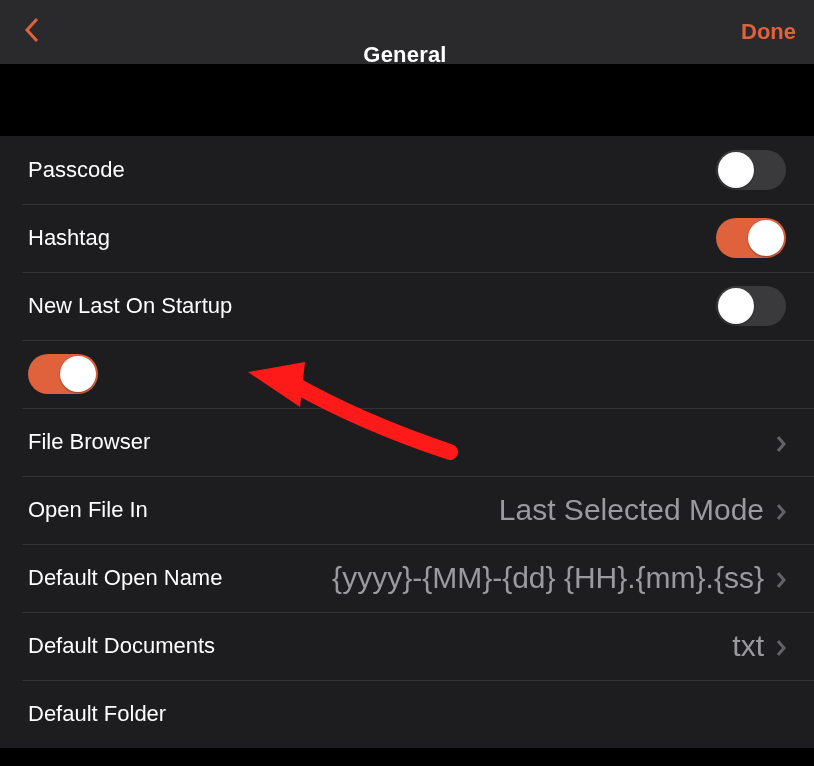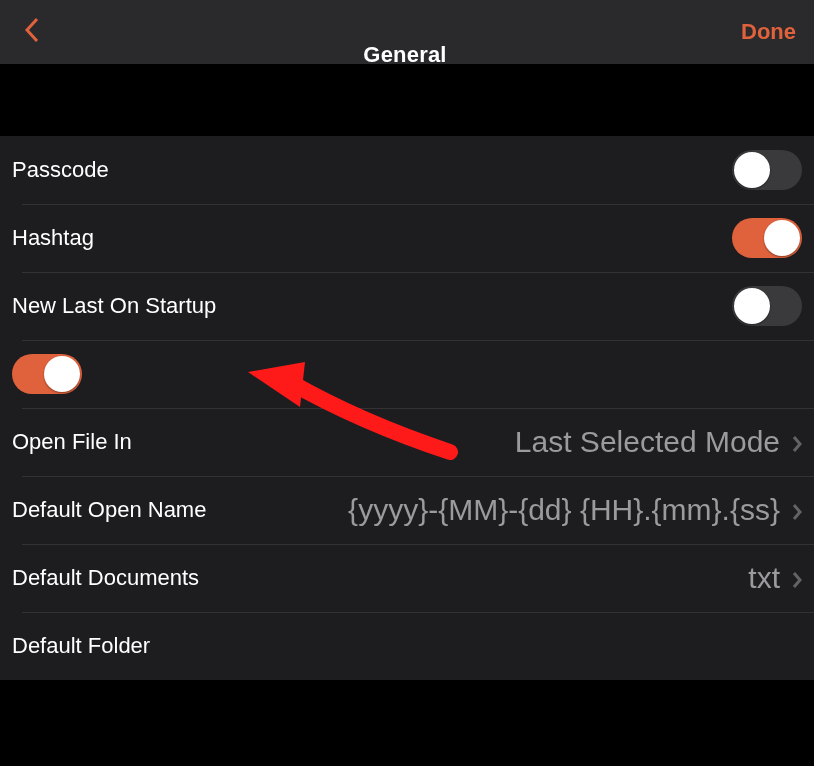--- a/index.html
+++ b/index.html
@@ -61,21 +61,21 @@
   .gap{height:72px;background:var(--bg);}
 
   
   .list{
     background:var(--row);
   }
   .row{
     display:flex;
     align-items:center;
     justify-content:space-between;
-    padding:0 12px;
+    padding:0 28px;
     height:68px;
     position:relative;
     font-size:22px;
   }
   .row+.row::before{
     content:"";
     position:absolute;
     left:22px;right:0;top:0;height:1px;
     background:var(--sep);
   }
@@ -172,20 +172,31 @@
   </div>
 
   <div class="row">
     <div class="right">
       <div class="switch on">
           <div class="knob"></div>
         </div>
     </div>
   </div>
 
+  <div class="row">
+    <span class="label">File Browser</span>
+    <div class="right">
+      <span class="value"></span>
+      <span class="chevron">
+        <svg width="10" height="18" viewBox="0 0 10 18">
+            <polyline points="2,2 8,9 2,16"></polyline>
+          </svg>
+      </span>
+    </div>
+  </div>
 
   <div class="row">
     <span class="label">Open File In</span>
     <div class="right">
       <span class="value">Last Selected Mode</span>
       <span class="chevron">
         <svg width="10" height="18" viewBox="0 0 10 18">
             <polyline points="2,2 8,9 2,16"></polyline>
           </svg>
       </span>

